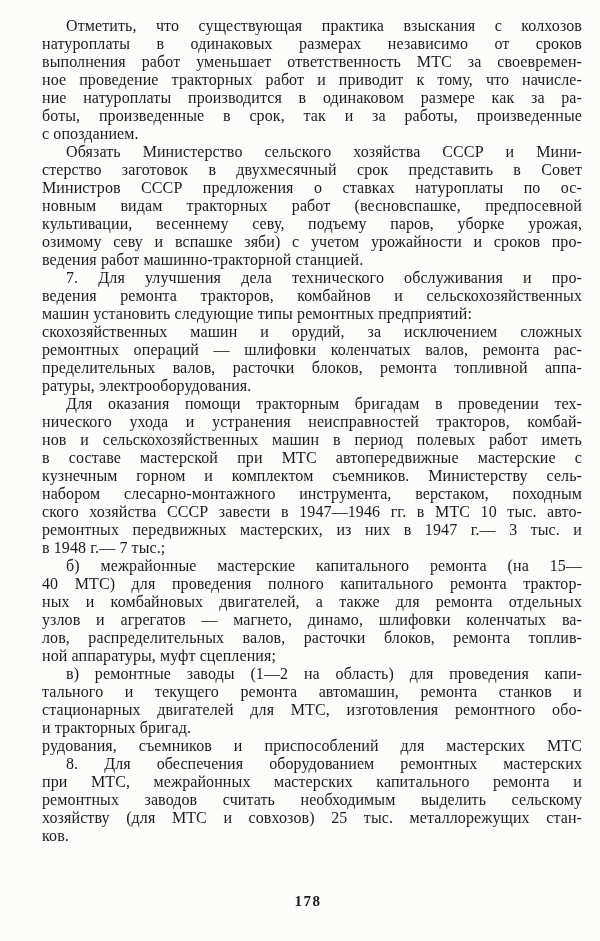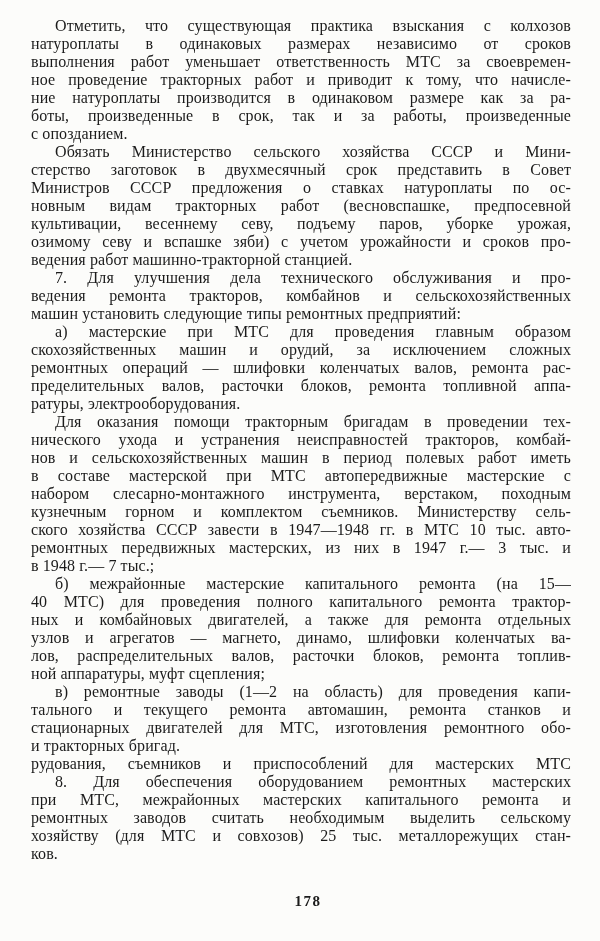--- a/index.html
+++ b/index.html
@@ -16,21 +16,21 @@
   }
   .page {
     position: relative;
     width: 600px;
     height: 941px;
     background: #fcfcfa;
   }
   .text-block {
     position: absolute;
     top: 17px;
-    left: 31px;
+    left: 42px;
     width: 540px;
     font-size: 16px;
     line-height: 18px;
     letter-spacing: 0.1px;
   }
   .paragraph {
     margin: 0;
     padding: 0;
   }
   .line {
@@ -79,34 +79,33 @@
         <div class="line">культивации, весеннему севу, подъему паров, уборке урожая,</div>
         <div class="line">озимому севу и вспашке зяби) с учетом урожайности и сроков про-</div>
         <div class="line last">ведения работ машинно-тракторной станцией.</div>
       </div>
       <div class="paragraph">
         <div class="line first">7. Для улучшения дела технического обслуживания и про-</div>
         <div class="line">ведения ремонта тракторов, комбайнов и сельскохозяйственных</div>
         <div class="line last">машин установить следующие типы ремонтных предприятий:</div>
       </div>
       <div class="paragraph">
-        <div class="line first">а) мастерские при МТС для проведения главным образом</div>
         <div class="line">скохозяйственных машин и орудий, за исключением сложных</div>
         <div class="line">ремонтных операций — шлифовки коленчатых валов, ремонта рас-</div>
         <div class="line">пределительных валов, расточки блоков, ремонта топливной аппа-</div>
         <div class="line last">ратуры, электрооборудования.</div>
       </div>
       <div class="paragraph">
         <div class="line first">Для оказания помощи тракторным бригадам в проведении тех-</div>
         <div class="line">нического ухода и устранения неисправностей тракторов, комбай-</div>
         <div class="line">нов и сельскохозяйственных машин в период полевых работ иметь</div>
         <div class="line">в составе мастерской при МТС автопередвижные мастерские с</div>
+        <div class="line">кузнечным горном и комплектом съемников. Министерству сель-</div>
         <div class="line">набором слесарно-монтажного инструмента, верстаком, походным</div>
-        <div class="line">кузнечным горном и комплектом съемников. Министерству сель-</div>
-        <div class="line">ского хозяйства СССР завести в 1947—1948 гг. в МТС 10 тыс. авто-</div>
+        <div class="line">ского хозяйства СССР завести в 1947—1946 гг. в МТС 10 тыс. авто-</div>
         <div class="line">ремонтных передвижных мастерских, из них в 1947 г.— 3 тыс. и</div>
         <div class="line last">в 1948 г.— 7 тыс.;</div>
       </div>
       <div class="paragraph">
         <div class="line first">б) межрайонные мастерские капитального ремонта (на 15—</div>
         <div class="line">40 МТС) для проведения полного капитального ремонта трактор-</div>
         <div class="line">ных и комбайновых двигателей, а также для ремонта отдельных</div>
         <div class="line">узлов и агрегатов — магнето, динамо, шлифовки коленчатых ва-</div>
         <div class="line">лов, распределительных валов, расточки блоков, ремонта топлив-</div>
         <div class="line last">ной аппаратуры, муфт сцепления;</div>

